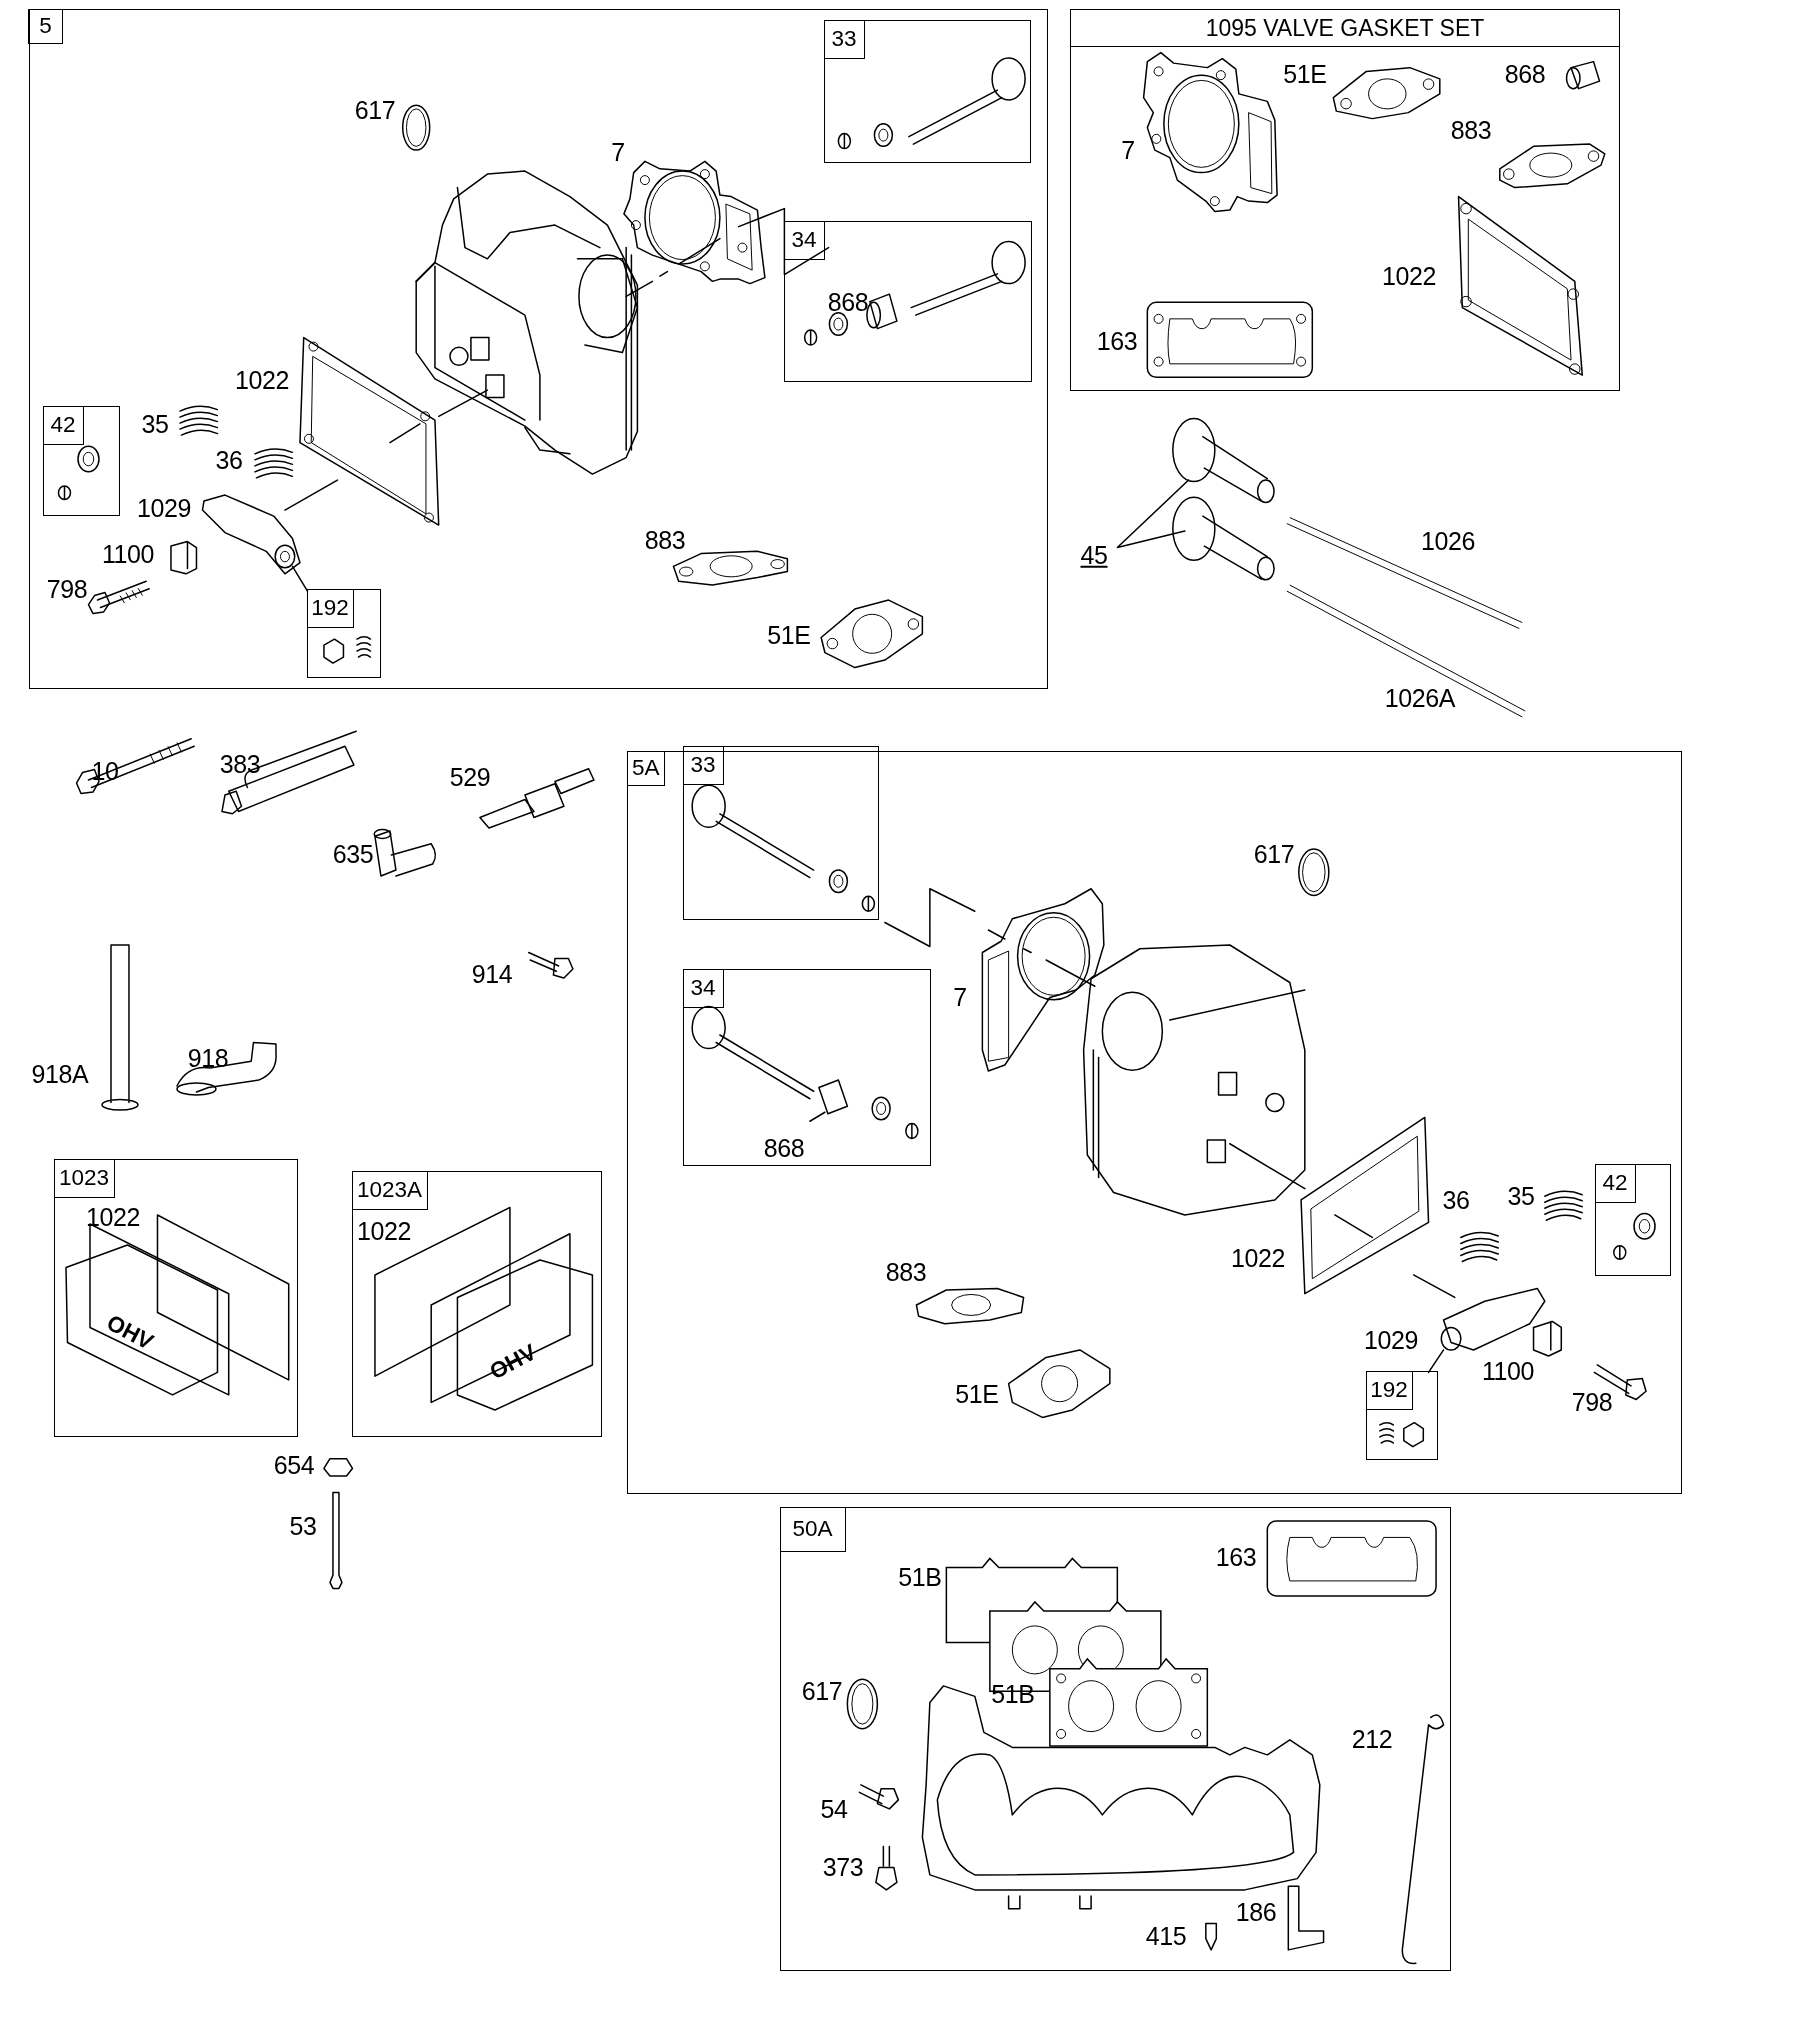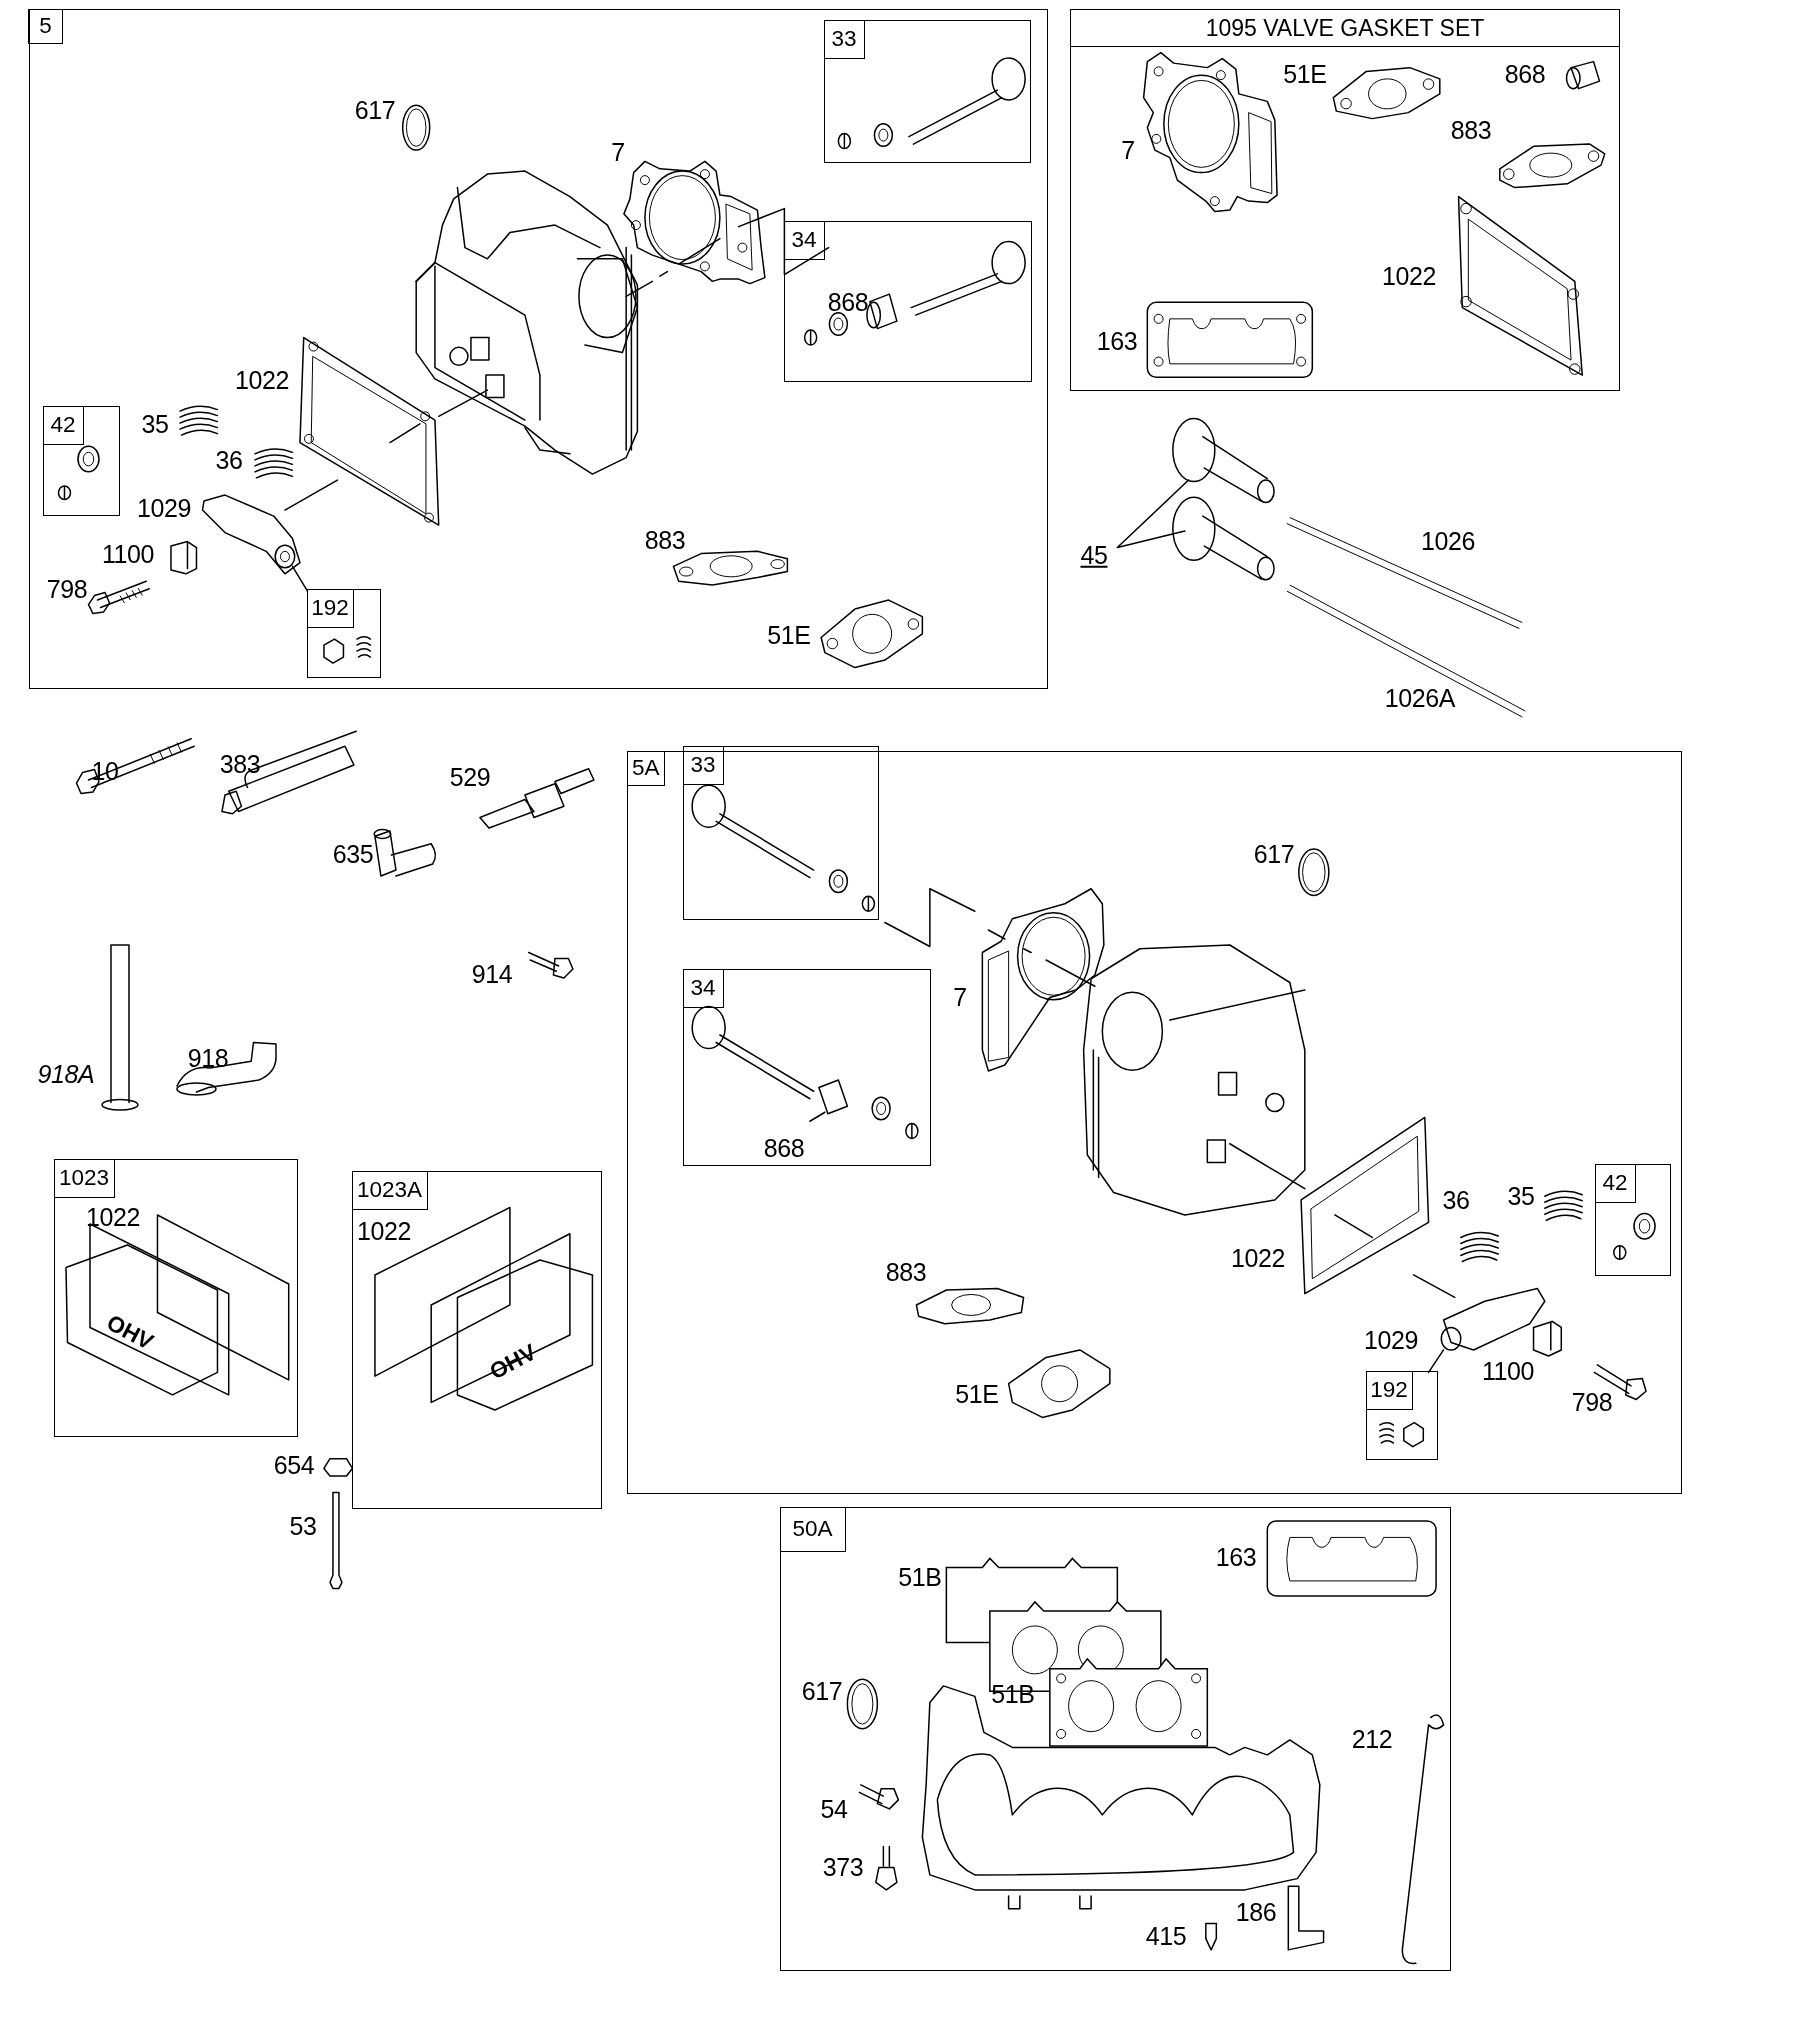--- a/index.html
+++ b/index.html
@@ -348,21 +348,21 @@
   <div class="tagbox" style="width:47px;height:39px;">192</div>
 </div>
 
 <div class="frame" style="left:1070px;top:9px;width:550px;height:382px;">
   <div class="title">1095 VALVE GASKET SET</div>
 </div>
 
 <div class="frame" style="left:54px;top:1159px;width:244px;height:278px;">
   <div class="tagbox" style="height:39px;">1023</div>
 </div>
-<div class="frame" style="left:352px;top:1171px;width:250px;height:338px;">
+<div class="frame" style="left:352px;top:1171px;width:250px;height:266px;">
   <div class="tagbox" style="height:39px;">1023A</div>
 </div>
 
 <div class="frame" style="left:627px;top:728px;width:1055px;height:743px;margin-top:23px;">
   <div class="tagbox" style="height:35px;">5A</div>
 </div>
 <div class="frame" style="left:683px;top:746px;width:196px;height:174px;">
   <div class="tagbox" style="width:41px;height:39px;">33</div>
 </div>
 <div class="frame" style="left:683px;top:969px;width:248px;height:197px;">
@@ -399,21 +399,21 @@
 <span class="lbl" style="left:1117px;top:341px;">163</span>
 
 <span class="lbl" style="left:1094px;top:555px;text-decoration:underline;">45</span>
 <span class="lbl" style="left:1448px;top:541px;">1026</span>
 <span class="lbl" style="left:1420px;top:698px;">1026A</span>
 <span class="lbl" style="left:105px;top:771px;">10</span>
 <span class="lbl" style="left:240px;top:764px;">383</span>
 <span class="lbl" style="left:470px;top:777px;">529</span>
 <span class="lbl" style="left:353px;top:854px;">635</span>
 <span class="lbl" style="left:492px;top:974px;">914</span>
-<span class="lbl" style="left:66px;top:1074px;font-style:italic;">918A</span>
+<span class="lbl" style="left:60px;top:1074px;">918A</span>
 <span class="lbl" style="left:208px;top:1058px;">918</span>
 <span class="lbl" style="left:294px;top:1465px;">654</span>
 <span class="lbl" style="left:303px;top:1526px;">53</span>
 
 <span class="lbl" style="left:113px;top:1217px;">1022</span>
 <span class="lbl" style="left:384px;top:1231px;">1022</span>
 
 <span class="lbl" style="left:784px;top:1148px;">868</span>
 <span class="lbl" style="left:1274px;top:854px;">617</span>
 <span class="lbl" style="left:960px;top:997px;">7</span>

